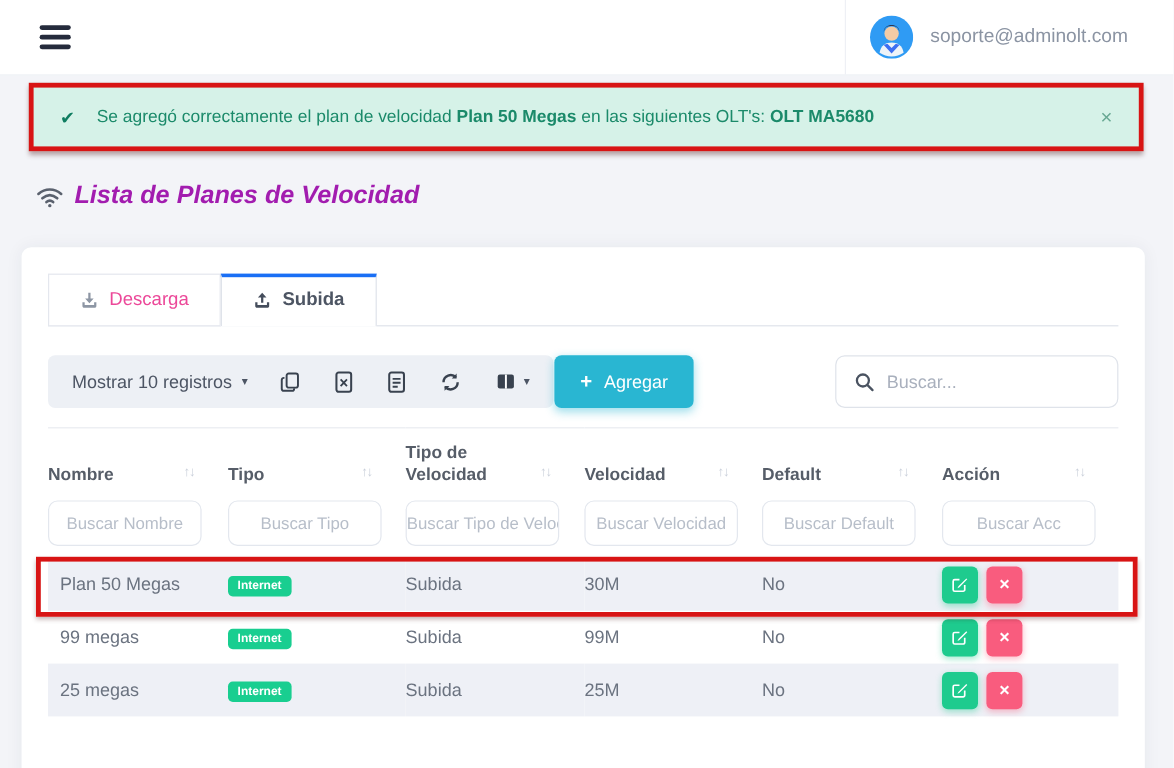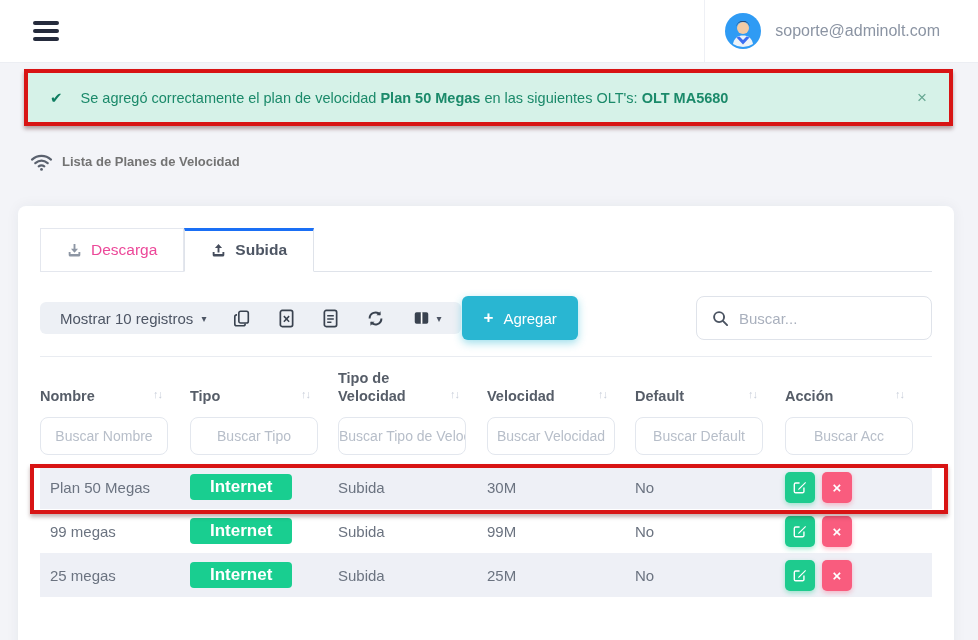--- a/index.html
+++ b/index.html
@@ -32,21 +32,21 @@
   .alert {
     width: 100%; height: 100%; display: flex; align-items: center;
     padding: 0 22px; color: #1b8a6a; font-size: 14.5px;
   }
   .alert .check { font-weight: 700; font-size: 15px; margin-right: 18px; color: #0e7d60; }
   .alert b { font-weight: 700; }
   .alert .close { margin-left: auto; color: #6aa globalization; color:#68a893; font-size: 17px; cursor: pointer; }
 
   
   .page-title-bar { position: absolute; left: 30px; top: 151px; display: flex; align-items: center; gap: 9px; color: #5a616e; z-index: 1; }
-  .page-title-bar h1 { font-size: 13px; font-weight: 700; color: #737373; }
+  .page-title-bar h1 { font-size: 21px; font-weight: 700; color: #a21caf; font-style: italic; }
 
   
   .card {
     position: absolute; left: 18px; top: 206px; width: 936px; height: 470px;
     background: #fff; border-radius: 8px; box-shadow: 0 0 14px rgba(35,46,60,.06);
     padding: 22px; z-index: 1;
   }
 
   
   .tabs { display: flex; border-bottom: 1px solid #dfe3ea; }
@@ -57,21 +57,21 @@
   .tab.inactive { border: 1px solid #e4e7ee; color: #ec4899; }
   .tab.active {
     border-left: 1px solid #dfe3ea; border-right: 1px solid #dfe3ea;
     border-top: 3px solid #1a6ff5; border-bottom: 1px solid #fff;
     color: #4d5563; font-weight: 700; padding-top: 10px;
   }
 
   
   .toolbar { margin-top: 24px; display: flex; align-items: center; }
   .toolbar-left {
-    background: #edf0f5; border-radius: 6px; height: 32px;
+    background: #edf0f5; border-radius: 6px; height: 44px;
     display: flex; align-items: center; padding: 0 20px; gap: 27px;
   }
   .records { display: flex; align-items: center; gap: 8px; font-size: 15px; color: #4d5564; cursor: pointer; white-space: nowrap; }
   .caret { font-size: 10px; color: #4d5564; }
   .tool-btn { background: none; border: none; cursor: pointer; display: flex; align-items: center; gap: 5px; padding: 0; }
   .add-btn {
     margin-left: 1px; height: 44px; padding: 0 21px; background: #29b6d2; border: none;
     border-radius: 6px; color: #fff; font-size: 15px; display: flex; align-items: center; gap: 10px;
     cursor: pointer; box-shadow: 0 3px 8px rgba(41,182,210,.45);
     font-family: inherit;
@@ -101,22 +101,22 @@
   .filter-input {
     width: 128px; height: 38px; border: 1.5px solid #e3e7ee; border-radius: 8px;
     text-align: center; font-size: 14px; color: #6a7280; outline: none; background: #fff;
     font-family: inherit; font-weight: 400;
   }
   .filter-input::placeholder { color: #b7bec9; }
   tbody tr { height: 44px; font-size: 15px; color: #6b7380; }
   tbody tr:nth-child(odd) { background: #eef0f6; }
   tbody td { vertical-align: middle; }
   .badge {
-    display: inline-block; background: #19ce90; color: #fff; font-size: 17px; font-weight: 700;
-    padding: 3px 20px; border-radius: 4px;
+    display: inline-block; background: #19ce90; color: #fff; font-size: 10px; font-weight: 700;
+    padding: 3px 8px; border-radius: 4px;
   }
   .actions { display: flex; gap: 7px; align-items: center; }
   .icon-btn {
     width: 30px; height: 31px; border: none; border-radius: 5px; color: #fff;
     display: flex; align-items: center; justify-content: center; cursor: pointer;
   }
   .btn-edit { background: #1ecb8e; box-shadow: 0 2px 5px rgba(30,203,142,.4); }
   .btn-delete { background: #f95c7e; box-shadow: 0 2px 5px rgba(249,92,126,.4); font-size: 15px; font-weight: 700; }
 
   

